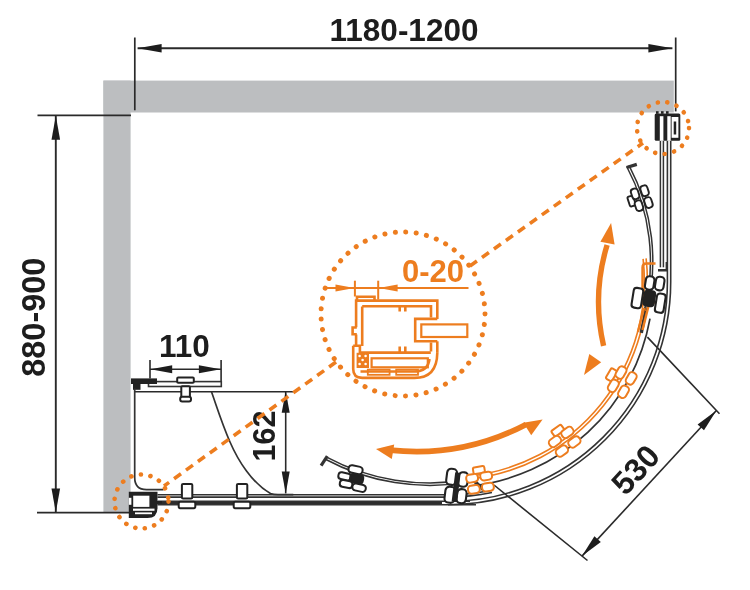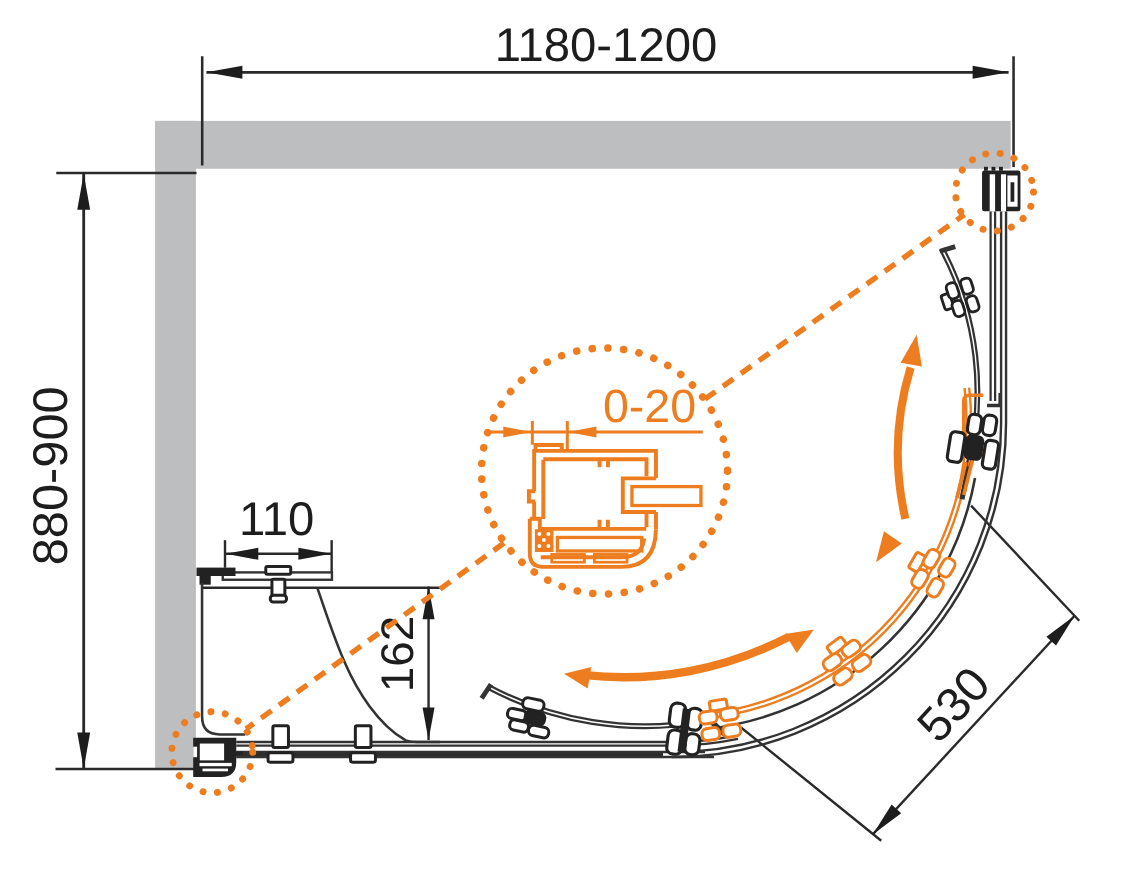--- a/index.html
+++ b/index.html
@@ -1,16 +1,16 @@
 <!DOCTYPE html>
 <html><head>
 <meta charset="utf-8">
 <style>
   html,body{margin:0;padding:0;background:#ffffff;}
-  #page{position:relative;width:750px;height:590px;background:#ffffff;overflow:hidden;}
+  #page{position:relative;width:750px;height:590px;background:#ffffff;overflow:hidden;font-weight:bold;}
   svg{position:absolute;left:0;top:0;}
   text{font-family:"Liberation Sans", sans-serif;}
 </style>
 </head>
 <body>
 <div id="page">
 <svg width="750" height="590" viewBox="0 0 750 590">
 <defs></defs>
 
 <rect x="103.4" y="80.6" width="570.4" height="31.9" fill="#bcbec0"></rect>

